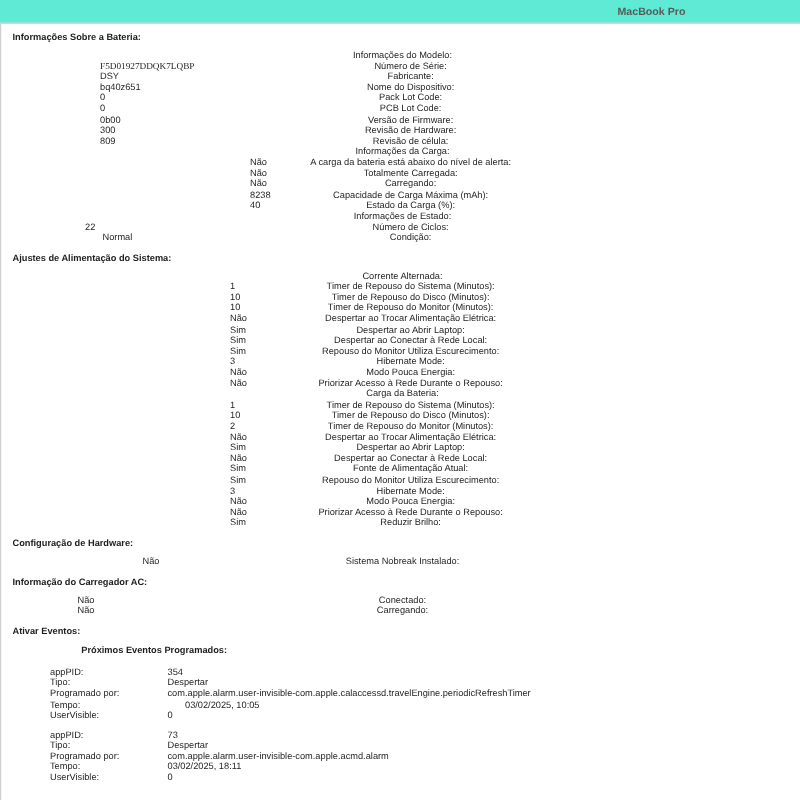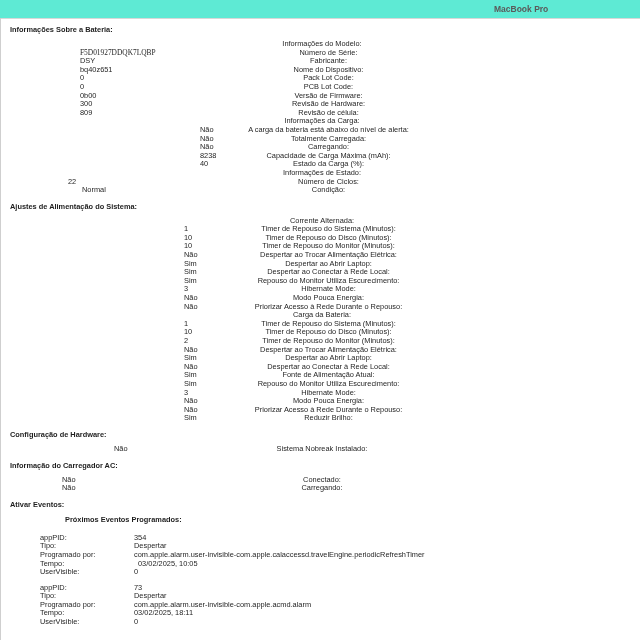--- a/index.html
+++ b/index.html
@@ -121,21 +121,21 @@
   <div class="gap"></div>
 
   <div class="h">Ativar Eventos:</div>
   <div class="events">
     <div class="evh">Próximos Eventos Programados:</div>
   </div>
   <div class="ev">
       <div class="row"><span>appPID:</span><span class="val" style="left: 94px;">354</span></div>
       <div class="row"><span>Tipo:</span><span class="val" style="left: 94px;">Despertar</span></div>
       <div class="row"><span>Programado por:</span><span class="val" style="left: 94px;">com.apple.alarm.user-invisible-com.apple.calaccessd.travelEngine.periodicRefreshTimer</span></div>
-      <div class="row"><span>Tempo:</span><span class="val" style="left: 98px;">03/02/2025, 10:05</span></div>
+      <div class="row"><span>Tempo:</span><span class="val" style="left: 108px;">03/02/2025, 10:05</span></div>
       <div class="row"><span>UserVisible:</span><span class="val" style="left: 94px;">0</span></div>
     </div>
   <div class="ev">
       <div class="row"><span>appPID:</span><span class="val" style="left: 94px;">73</span></div>
       <div class="row"><span>Tipo:</span><span class="val" style="left: 94px;">Despertar</span></div>
       <div class="row"><span>Programado por:</span><span class="val" style="left: 94px;">com.apple.alarm.user-invisible-com.apple.acmd.alarm</span></div>
       <div class="row"><span>Tempo:</span><span class="val" style="left: 94px;">03/02/2025, 18:11</span></div>
       <div class="row"><span>UserVisible:</span><span class="val" style="left: 94px;">0</span></div>
     </div>
 </div>

